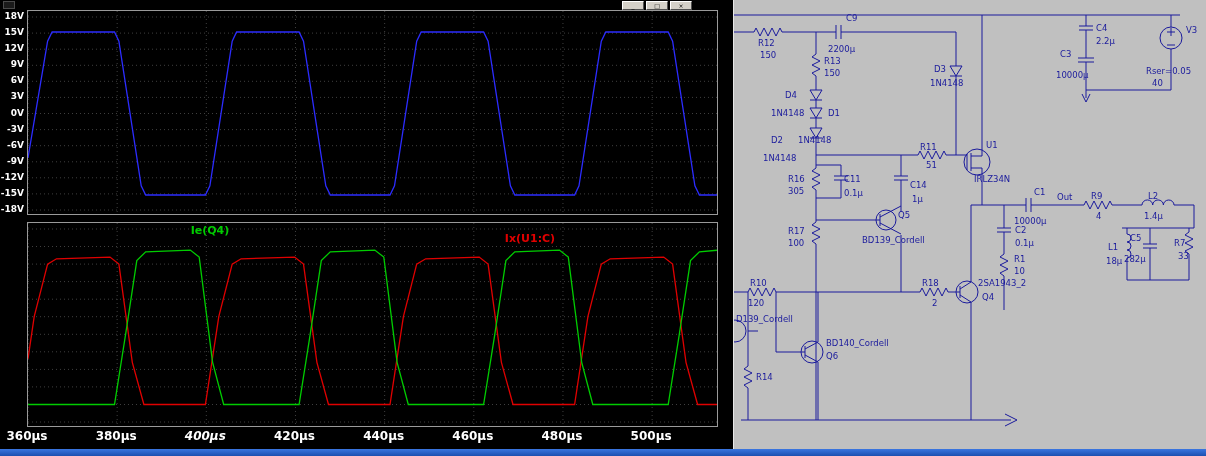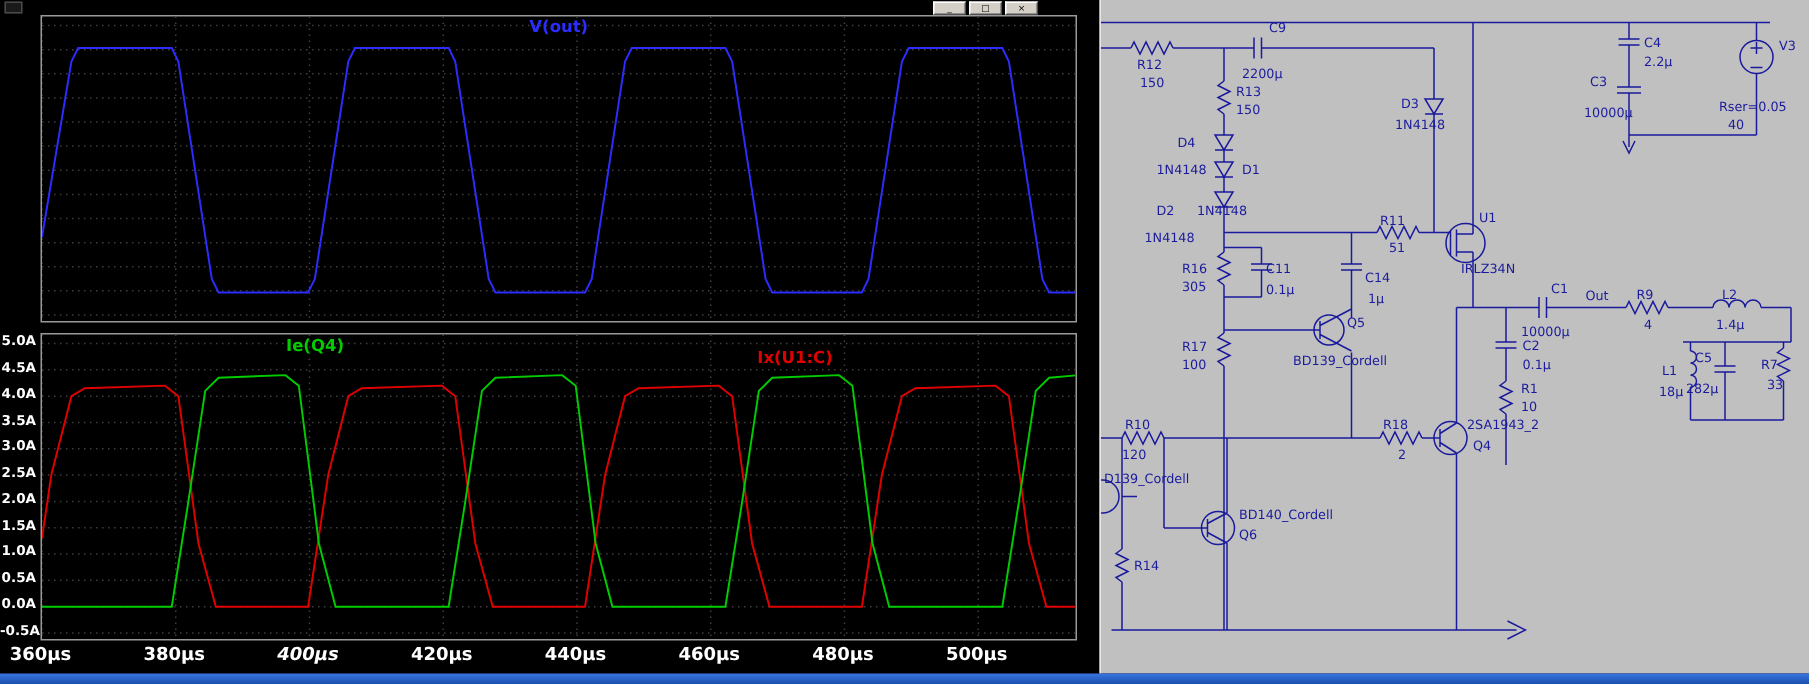--- a/index.html
+++ b/index.html
@@ -93,36 +93,36 @@
           <line x1="0" x2="691" y1="128.8" y2="128.8"></line>
           <line x1="0" x2="691" y1="146.4" y2="146.4"></line>
           <line x1="0" x2="691" y1="163.9" y2="163.9"></line>
           <line x1="0" x2="691" y1="181.5" y2="181.5"></line>
           <line x1="0" x2="691" y1="199.0" y2="199.0"></line>
         </g>
         <polyline points="0.0,135.8 6.2,93.7 19.6,41.1 28.5,35.8 82.0,34.1 90.9,41.1 104.3,139.3 115.9,181.5 177.4,181.5 190.8,93.7 204.2,41.1 213.1,35.8 266.6,34.1 275.5,41.1 288.9,139.3 300.5,181.5 362.0,181.5 375.4,93.7 388.7,41.1 397.7,35.8 451.2,34.1 460.1,41.1 473.4,139.3 485.0,181.5 546.6,181.5 559.9,93.7 573.3,41.1 582.2,35.8 635.7,34.1 644.6,41.1 658.0,139.3 669.6,181.5 691.0,181.5" fill="none" stroke="#e00000" stroke-width="1.3"></polyline>
         <polyline points="0.0,181.5 86.5,181.5 97.6,111.3 108.8,37.6 117.7,28.8 162.3,27.1 171.2,34.1 184.6,139.3 195.7,181.5 271.1,181.5 282.2,111.3 293.3,37.6 302.3,28.8 346.8,27.1 355.8,34.1 369.1,139.3 380.3,181.5 455.6,181.5 466.8,111.3 477.9,37.6 486.8,28.8 531.4,27.1 540.3,34.1 553.7,139.3 564.8,181.5 640.2,181.5 651.3,111.3 662.5,37.6 671.4,28.8 691.0,27.1" fill="none" stroke="#00cc00" stroke-width="1.3"></polyline>
       </svg>
 
-    <div class="gutter" id="gutter1">
-        <div class="ylab" style="top: 1px;">5.0A</div>
-        <div class="ylab" style="top: 18.5455px;">4.5A</div>
-        <div class="ylab" style="top: 36.0909px;">4.0A</div>
-        <div class="ylab" style="top: 53.6364px;">3.5A</div>
-        <div class="ylab" style="top: 71.1818px;">3.0A</div>
-        <div class="ylab" style="top: 88.7273px;">2.5A</div>
-        <div class="ylab" style="top: 106.273px;">2.0A</div>
-        <div class="ylab" style="top: 123.818px;">1.5A</div>
-        <div class="ylab" style="top: 141.364px;">1.0A</div>
-        <div class="ylab" style="top: 158.909px;">0.5A</div>
-        <div class="ylab" style="top: 176.455px;">0.0A</div>
-        <div class="ylab" style="top: 194px;">-0.5A</div>
+    <div class="gutter" id="gutter0">
+        <div class="ylab" style="top: 1px;">18V</div>
+        <div class="ylab" style="top: 17.0833px;">15V</div>
+        <div class="ylab" style="top: 33.1667px;">12V</div>
+        <div class="ylab" style="top: 49.25px;">9V</div>
+        <div class="ylab" style="top: 65.3333px;">6V</div>
+        <div class="ylab" style="top: 81.4167px;">3V</div>
+        <div class="ylab" style="top: 97.5px;">0V</div>
+        <div class="ylab" style="top: 113.583px;">-3V</div>
+        <div class="ylab" style="top: 129.667px;">-6V</div>
+        <div class="ylab" style="top: 145.75px;">-9V</div>
+        <div class="ylab" style="top: 161.833px;">-12V</div>
+        <div class="ylab" style="top: 177.917px;">-15V</div>
+        <div class="ylab" style="top: 194px;">-18V</div>
       </div>
 
-    <div class="ptitle" id="title0" style="left: 27px; top: 11px; width: 691px; text-align: center; color: rgb(44, 44, 255);">V(out)</div>
     <div class="ptitle" id="title1a" style="left: 140px; top: 224px; width: 140px; text-align: center; color: rgb(0, 204, 0);">Ie(Q4)</div>
     <div class="ptitle" id="title1b" style="left: 460px; top: 232px; width: 140px; text-align: center; color: rgb(224, 0, 0);">Ix(U1:C)</div>
 
     <div id="xlabels">
         <span class="xlab" style="left: -3px;">360µs</span>
         <span class="xlab" style="left: 86.1613px;">380µs</span>
         <span class="xlab" style="left: 175.323px; font-style: italic;">400µs</span>
         <span class="xlab" style="left: 264.484px; text-align: center;">420µs</span>
         <span class="xlab" style="left: 353.645px;">440µs</span>
         <span class="xlab" style="left: 442.806px;">460µs</span>

